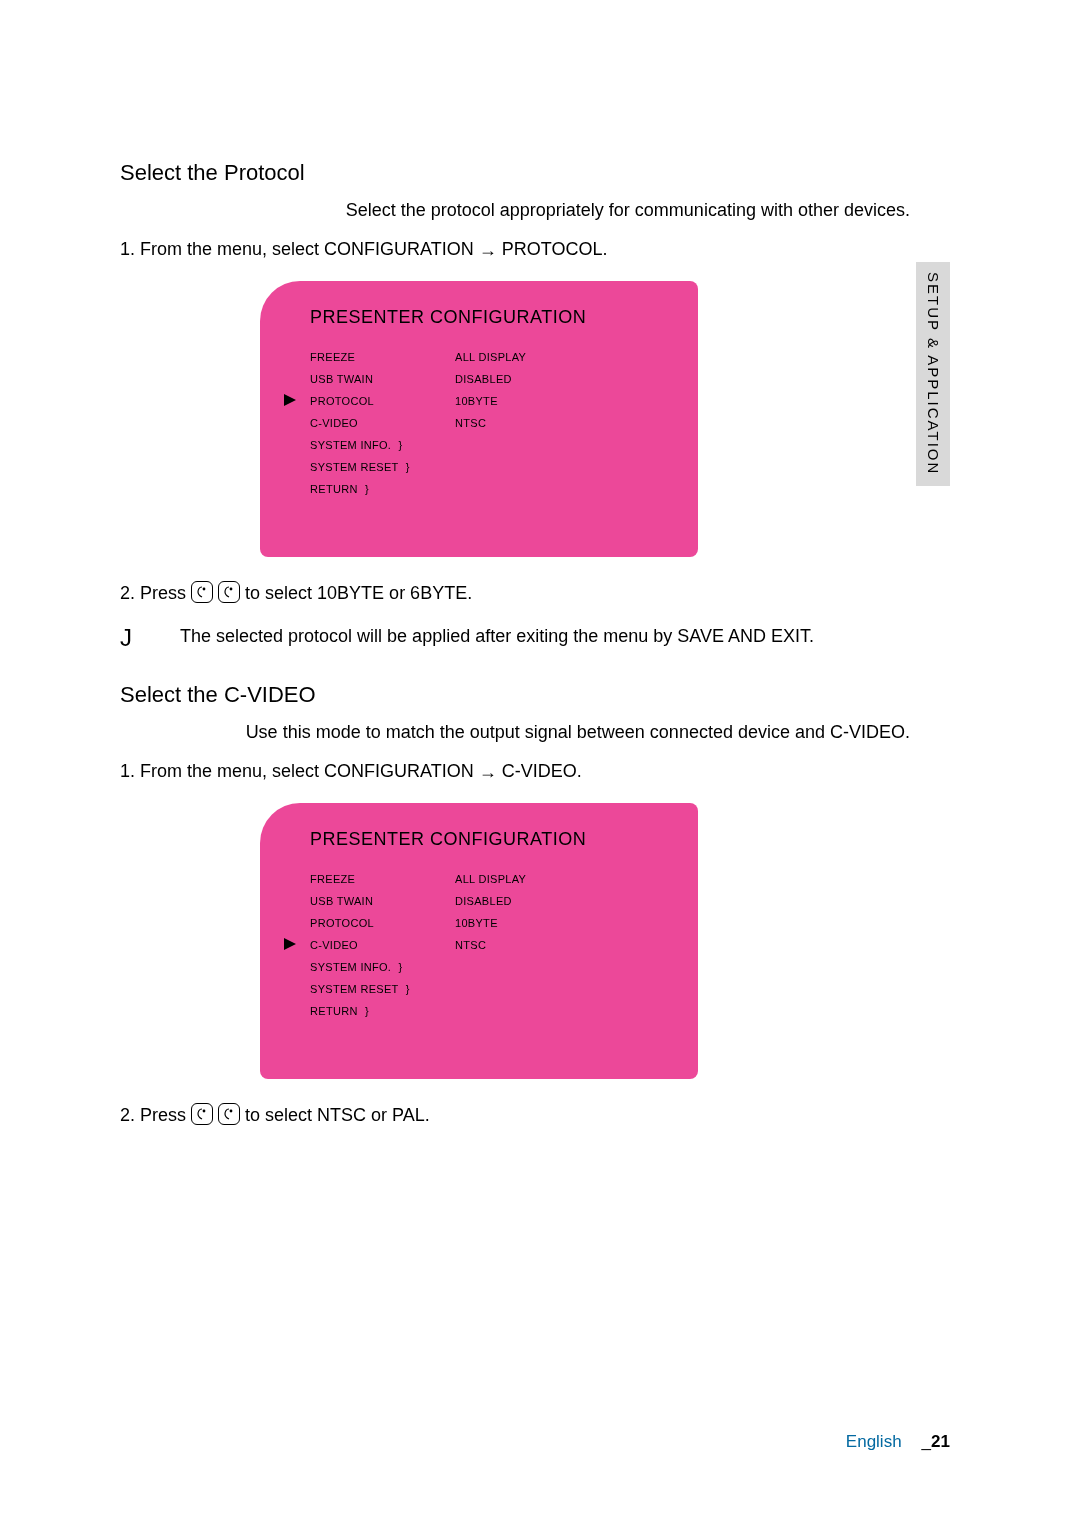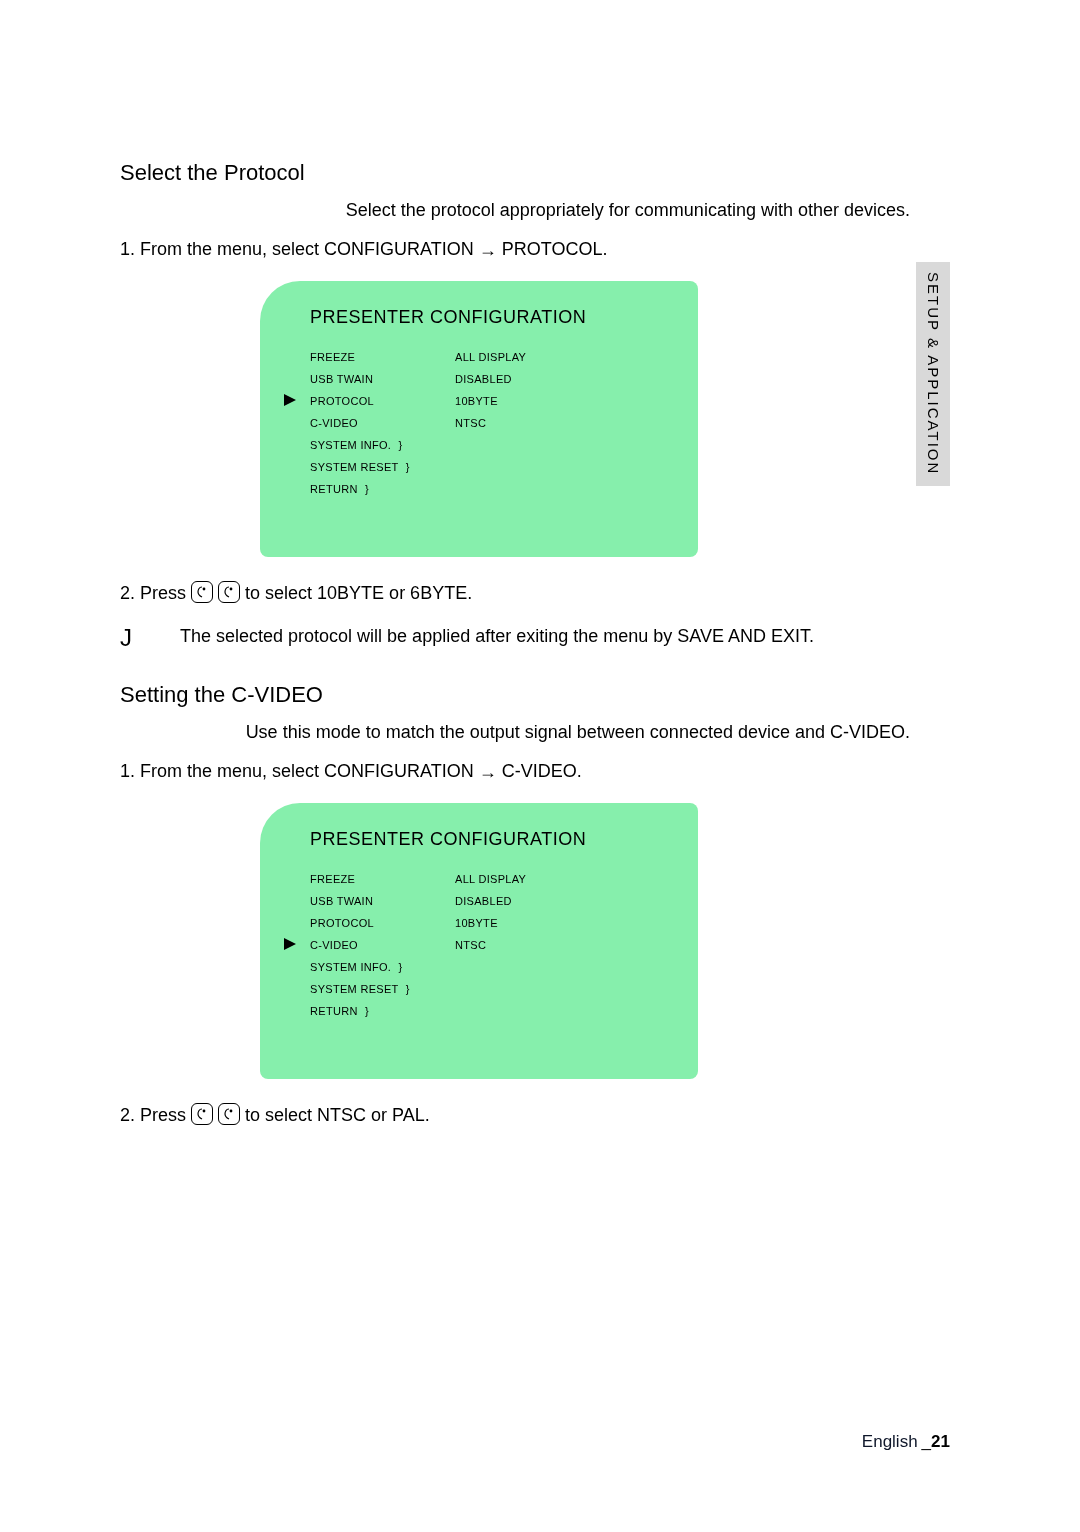--- a/index.html
+++ b/index.html
@@ -38,21 +38,21 @@
     font-size: 18px;
     vertical-align: middle;
   }
   .menu-box-wrap {
     margin: 10px 0 24px 140px;
     position: relative;
   }
   .menu-box {
     width: 438px;
     height: 276px;
-    background: #86efac;
+    background: #ec4899;
     border-radius: 40px 8px 8px 8px;
     padding: 22px 30px 18px 50px;
     position: relative;
   }
   .menu-title {
     font-size: 18px;
     letter-spacing: 0.5px;
     margin-bottom: 18px;
     margin-top: 4px;
     font-weight: normal;
@@ -124,21 +124,21 @@
     font-size: 15px;
     letter-spacing: 2px;
     color: #000;
   }
   .footer {
     position: absolute;
     right: 130px;
     bottom: 80px;
     font-size: 17px;
   }
-  .footer .lang { color: #0f172a; margin-right: 4px; }
+  .footer .lang { color: #0369a1; margin-right: 20px; }
   .footer .page { font-weight: bold; }
 </style>
 </head>
 <body>
 
 <div class="sidebar-tab">
   <span class="sidebar-tab-label">SETUP &amp; APPLICATION</span>
 </div>
 
 <div class="content">
@@ -198,21 +198,21 @@
           <path d="M6 1 C3 1 2 4 2 6 C2 9 6 11 6 11" fill="none" stroke="#000" stroke-width="1.2"></path>
           <circle cx="8" cy="3" r="1.4" fill="#000"></circle>
         </svg></span><span> to select 10BYTE or 6BYTE.</span>
   </p>
 
   <div class="note-row">
     <span class="note-j">J</span>
     <span class="note-text">The selected protocol will be applied after exiting the menu by SAVE AND EXIT.</span>
   </div>
 
-  <h2 class="section-heading">Setting the C-VIDEO</h2>
+  <h2 class="section-heading">Select the C-VIDEO</h2>
   <p class="body-text">Use this mode to match the output signal between connected device and C-VIDEO.</p>
   <p class="step-line">
     <span>1.  From the menu, select CONFIGURATION </span><span class="arrow-right">→</span><span> C-VIDEO.</span>
   </p>
 
   <div class="menu-box-wrap">
     <div class="menu-box">
       <div class="menu-title">PRESENTER CONFIGURATION</div>
       <div id="menu2-rows">
           <div class="menu-row">

